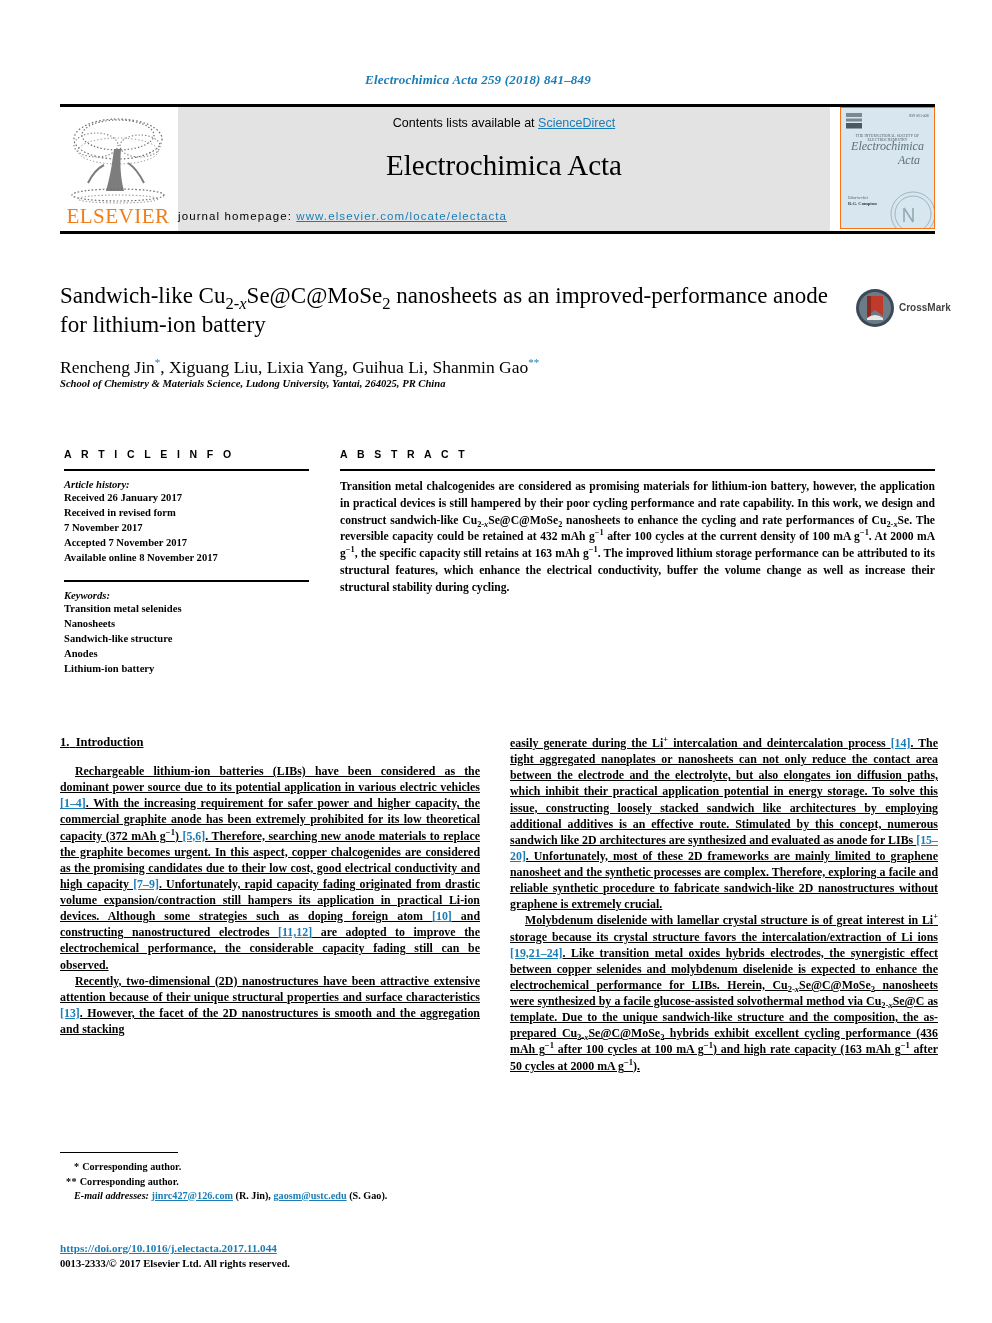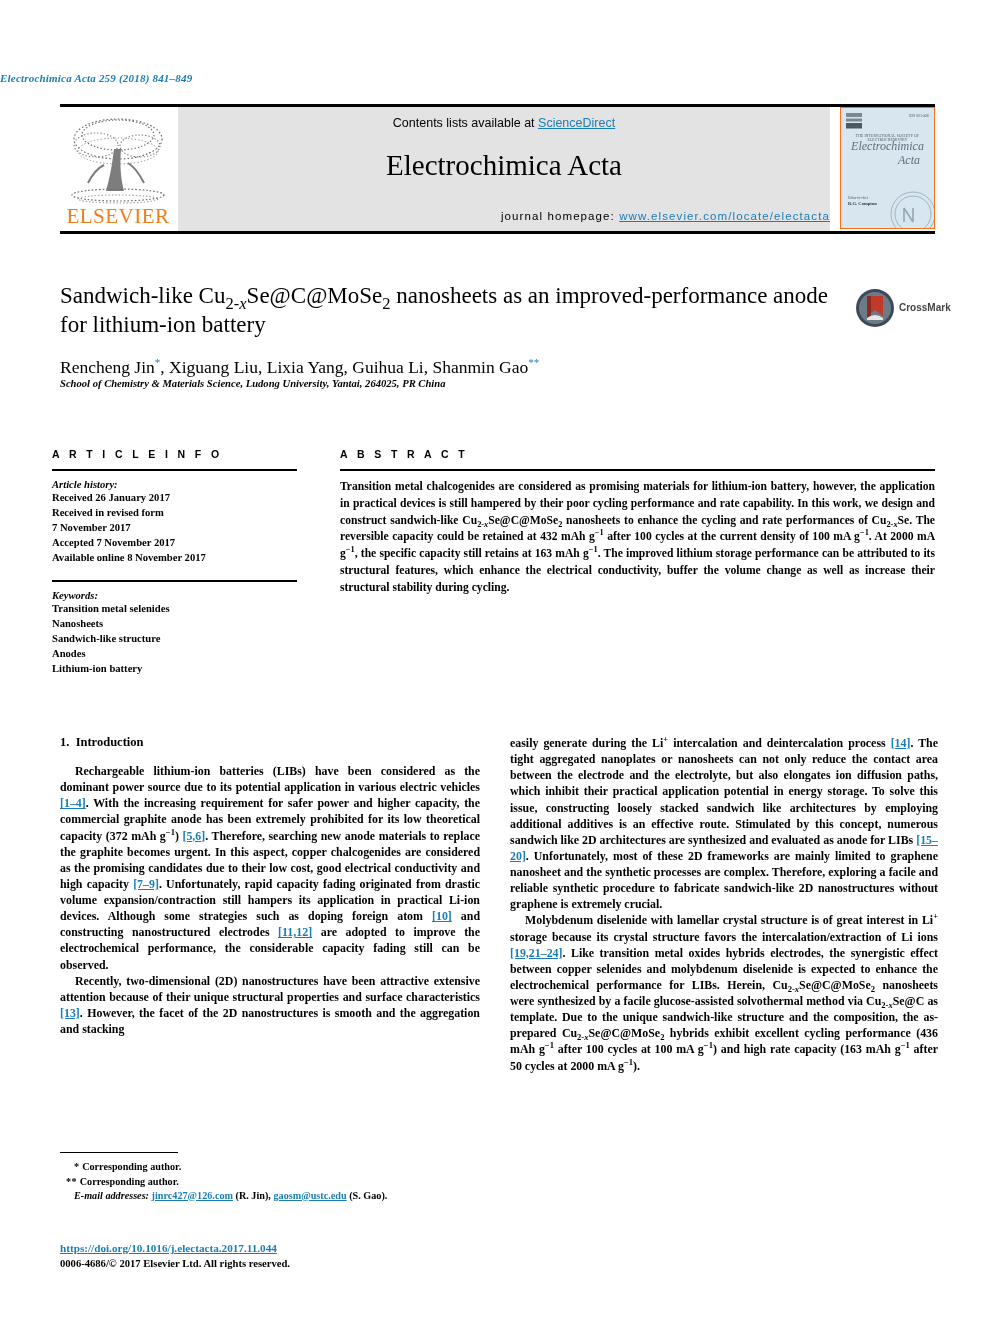--- a/index.html
+++ b/index.html
@@ -9,21 +9,22 @@
     font-family:"Liberation Serif", serif;
     color:#000;
     position:relative;
     overflow:hidden;
   }
   .page { position:absolute; left:0; top:0; width:992px; height:1323px; }
 
   
   .runhead {
     position:absolute; left:0; top:72px; width:956px;
-    font-size:11px; font-weight:bold; font-style:italic;
+    text-align:center;
+    font-size:13px; font-weight:bold; font-style:italic;
     color:#1a7db6; letter-spacing:.2px;
   }
 
   
   .masthead { position:absolute; left:60px; top:104px; width:875px; }
   .rule-thick { height:3px; background:#000; width:875px; }
   .rule-thick.bottom { margin-top:0; }
   .mast-row { display:flex; align-items:stretch; height:124px; }
   .mast-logo { width:118px; flex:0 0 118px; position:relative; }
   .mast-grey { flex:1 1 auto; background:#e3e3e3; position:relative; }
@@ -35,21 +36,21 @@
     font-family:"Liberation Sans", sans-serif;
   }
   .contents-line .sd { color:#1a7db6; }
   .jtitle {
     position:absolute; left:0; right:0; top:42px;
     text-align:center; font-size:29px;
     font-family:"Liberation Serif", serif;
   }
   .jhome {
     position:absolute; left:0; right:0; bottom:9px;
-    text-align:right; font-size:11.5px; letter-spacing:1.1px;
+    text-align:left; font-size:11.5px; letter-spacing:1.1px;
     font-family:"Liberation Sans", sans-serif;
   }
   .jhome .url { color:#1a7db6; }
 
   .elsevier-wordmark{
     position:absolute; left:2px; bottom:2px; width:112px;
     text-align:center;
     font-family:"Liberation Serif", serif;
     font-size:21px; letter-spacing:.5px;
     color:#f07d1a; font-weight:400;
@@ -97,21 +98,21 @@
   }
 
   .crossmark { position:absolute; left:855px; top:288px; width:86px; height:44px; }
   .cm-word{
     position:absolute; left:44px; top:14px;
     font-family:"Liberation Sans", sans-serif;
     font-size:10px; font-weight:bold; color:#444;
   }
 
   
-  .infocol { position:absolute; left:52px; top:448px; width:245px; }
+  .infocol { position:absolute; left:64px; top:448px; width:245px; }
   .abscol  { position:absolute; left:340px; top:448px; width:595px; }
 
   .sechead {
     font-family:"Liberation Sans", sans-serif;
     font-size:10.5px; font-weight:bold; letter-spacing:3.4px;
   }
   .hrule { height:2px; background:#000; margin:9px 0 8px 0; }
   .hrule.thin { height:1.5px; }
 
   .ai-label { font-style:italic; font-weight:bold; font-size:10.6px; }
@@ -120,21 +121,21 @@
 
   .abstract-text {
     font-size:11.6px; line-height:1.45; text-align:justify; font-weight:bold;
   }
   .copyright {
     margin-top:11px; text-align:right; font-size:11.4px; font-weight:bold;
   }
 
   
   .bodycols { position:absolute; left:60px; top:735px; width:880px; }
-  .col { width:420px; }
+  .col { width:420px;text-decoration:underline; }
   .colL { position:absolute; left:0; top:0; }
   .colR { position:absolute; left:450px; top:0; width:428px; }
 
   .secnum {
     font-size:12.5px; font-weight:bold;
     font-family:"Liberation Serif", serif;
     margin-bottom:13px;
   }
   .para {
     font-size:11.9px; line-height:1.355; text-align:justify;
@@ -310,16 +311,16 @@
       <span class="lbl">E-mail addresses:</span>
       <a class="em" href="#">jinrc427@126.com</a>
       <span>(R. Jin),</span>
       <a class="em" href="#">gaosm@ustc.edu</a>
       <span>(S. Gao).</span>
     </div>
   </div>
 
   <div class="doi-block">
     <a class="doi" href="#">https://doi.org/10.1016/j.electacta.2017.11.044</a>
-    <div class="issn">0006-4686/© 2017 Elsevier Ltd. All rights reserved.</div>
+    <div class="issn">0013-2333/© 2017 Elsevier Ltd. All rights reserved.</div>
   </div>
 
 </div>
 
 </body></html>

